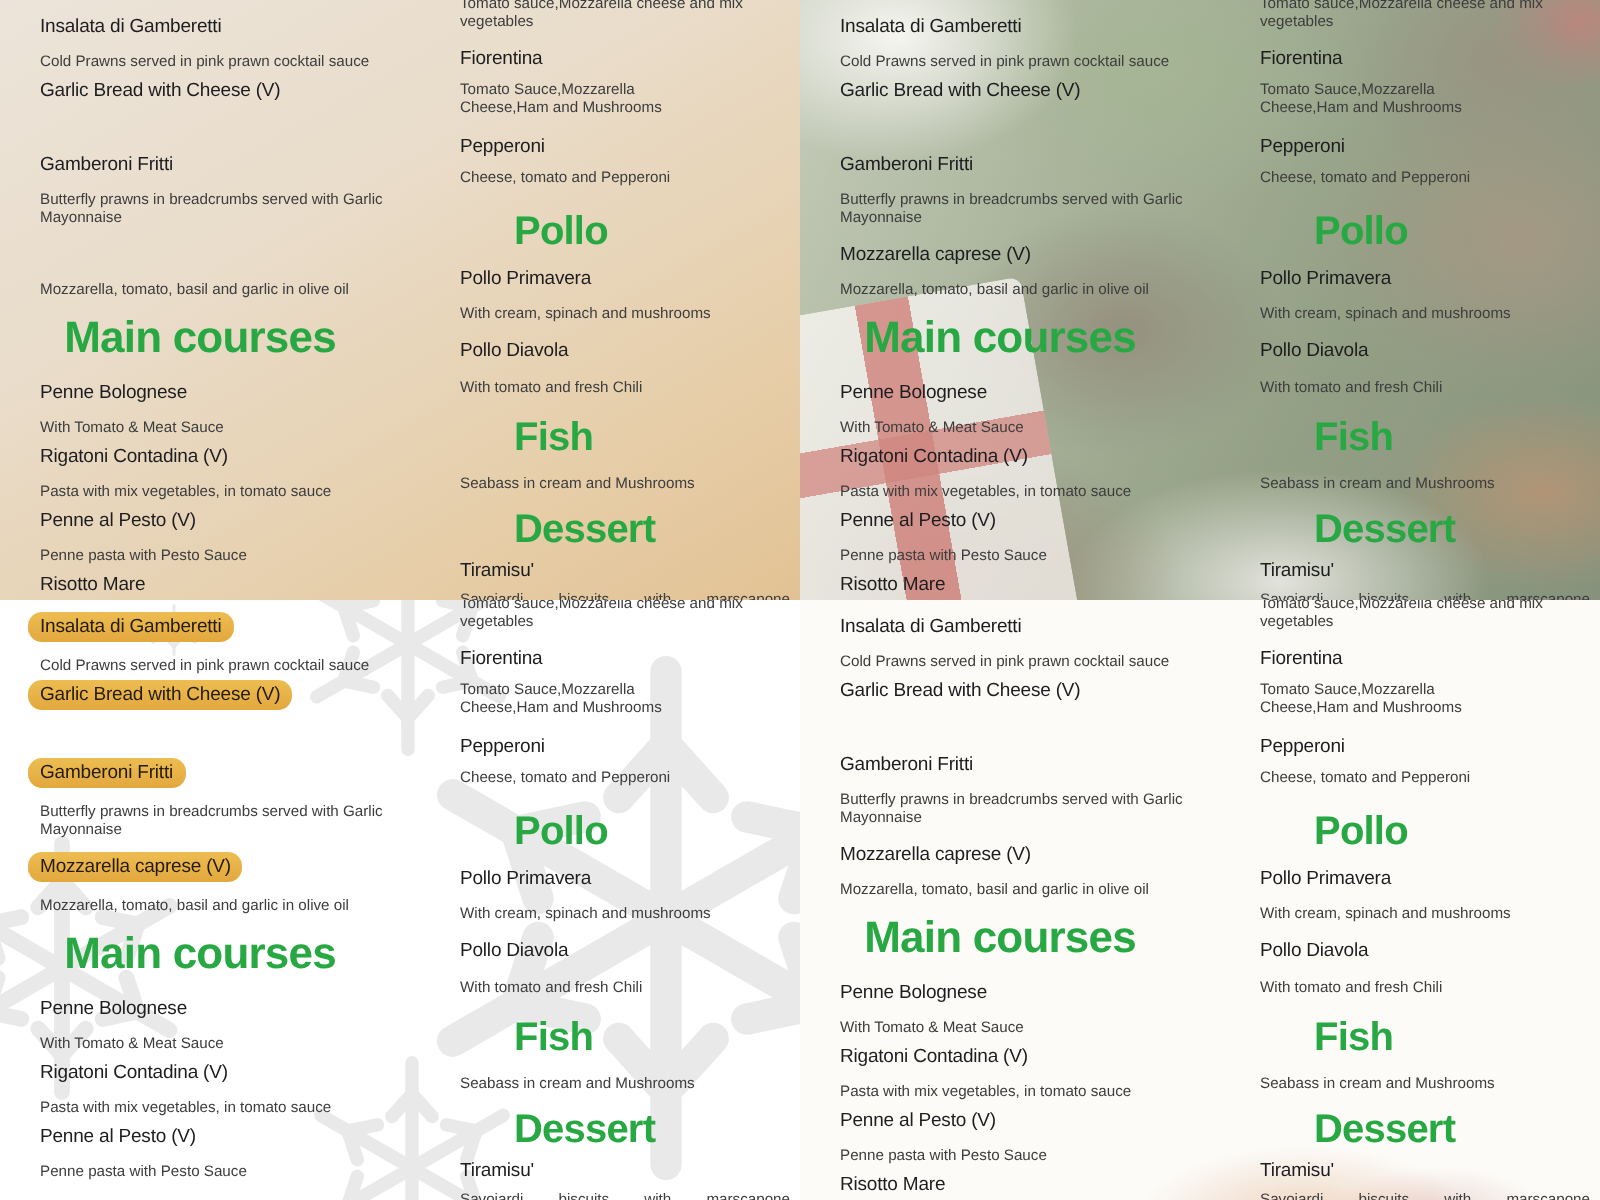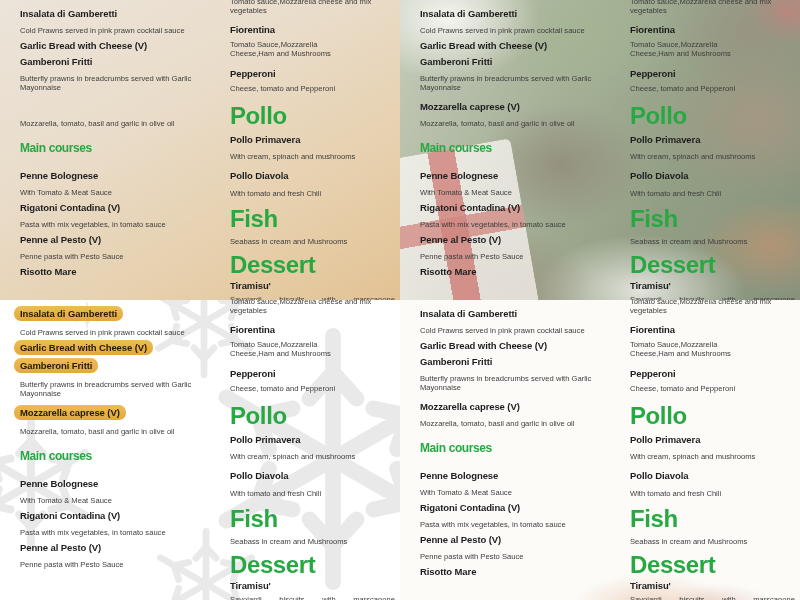--- a/index.html
+++ b/index.html
@@ -41,32 +41,32 @@
   .f1{left:-35px;top:118px;width:132px;height:132px;}
   .f2{left:148px;top:-34px;width:112px;height:112px;}
   .f3{right:-64px;top:28px;width:262px;height:262px;}
   .f4{left:150px;top:228px;width:112px;height:112px;}
   .f5{left:74px;top:2px;width:26px;height:26px;}
 
   
   .menu{position:relative;display:flex;height:100%;padding:6px 0 0 20px;box-sizing:border-box;color:#1d1d1f;}
   .colL{width:192px;flex:none;}
   .colR{width:166px;flex:none;margin-left:18px;margin-top:-9px;}
-  .title{display:inline-block;font-size:9.5px;font-weight:bold;line-height:11px;letter-spacing:-.1px;color:#1d1d1f;}
+  .title{display:inline-block;font-size:9.5px;font-weight:normal;line-height:11px;letter-spacing:-.1px;color:#1d1d1f;}
   .desc{margin:0;font-size:7.6px;line-height:9px;color:#3d3d3d;max-width:188px;}
   .colR .desc{max-width:165px;}
   .item{line-height:11px;}
   .heading{font-weight:bold;color:#27a843;letter-spacing:-.4px;}
-  .h-left{font-size:12px;line-height:20px;width:160px;}
-  .h-right{font-size:24px;line-height:22px;}
+  .h-left{font-size:22px;line-height:20px;text-align:center;width:160px;}
+  .h-right{font-size:20px;line-height:22px;margin-left:27px;}
   .prewrap{white-space:pre-line;}
   .just{text-align:justify;max-width:154px;}
   .mt2{margin-top:2px}.mt4{margin-top:4px}.mt5{margin-top:5px}
   .mt6{margin-top:8px}.mt7{margin-top:7px}.mt8{margin-top:8px}.mt9{margin-top:3px}
-  .mt10{margin-top:10px}.mt11{margin-top:3px}.mt12{margin-top:12px}
+  .mt10{margin-top:10px}.mt11{margin-top:24px}.mt12{margin-top:12px}
 
   
   .q1 .moz-title{visibility:hidden;}
   .q3 .starters .title{background:linear-gradient(180deg,#edbd52,#e2a83e);
        padding:2px 6px;margin-left:-6px;border-radius:7px;color:#241b02;}
 </style>
 </head>
 <body>
 
 <svg width="0" height="0" style="position:absolute" aria-hidden="true">

